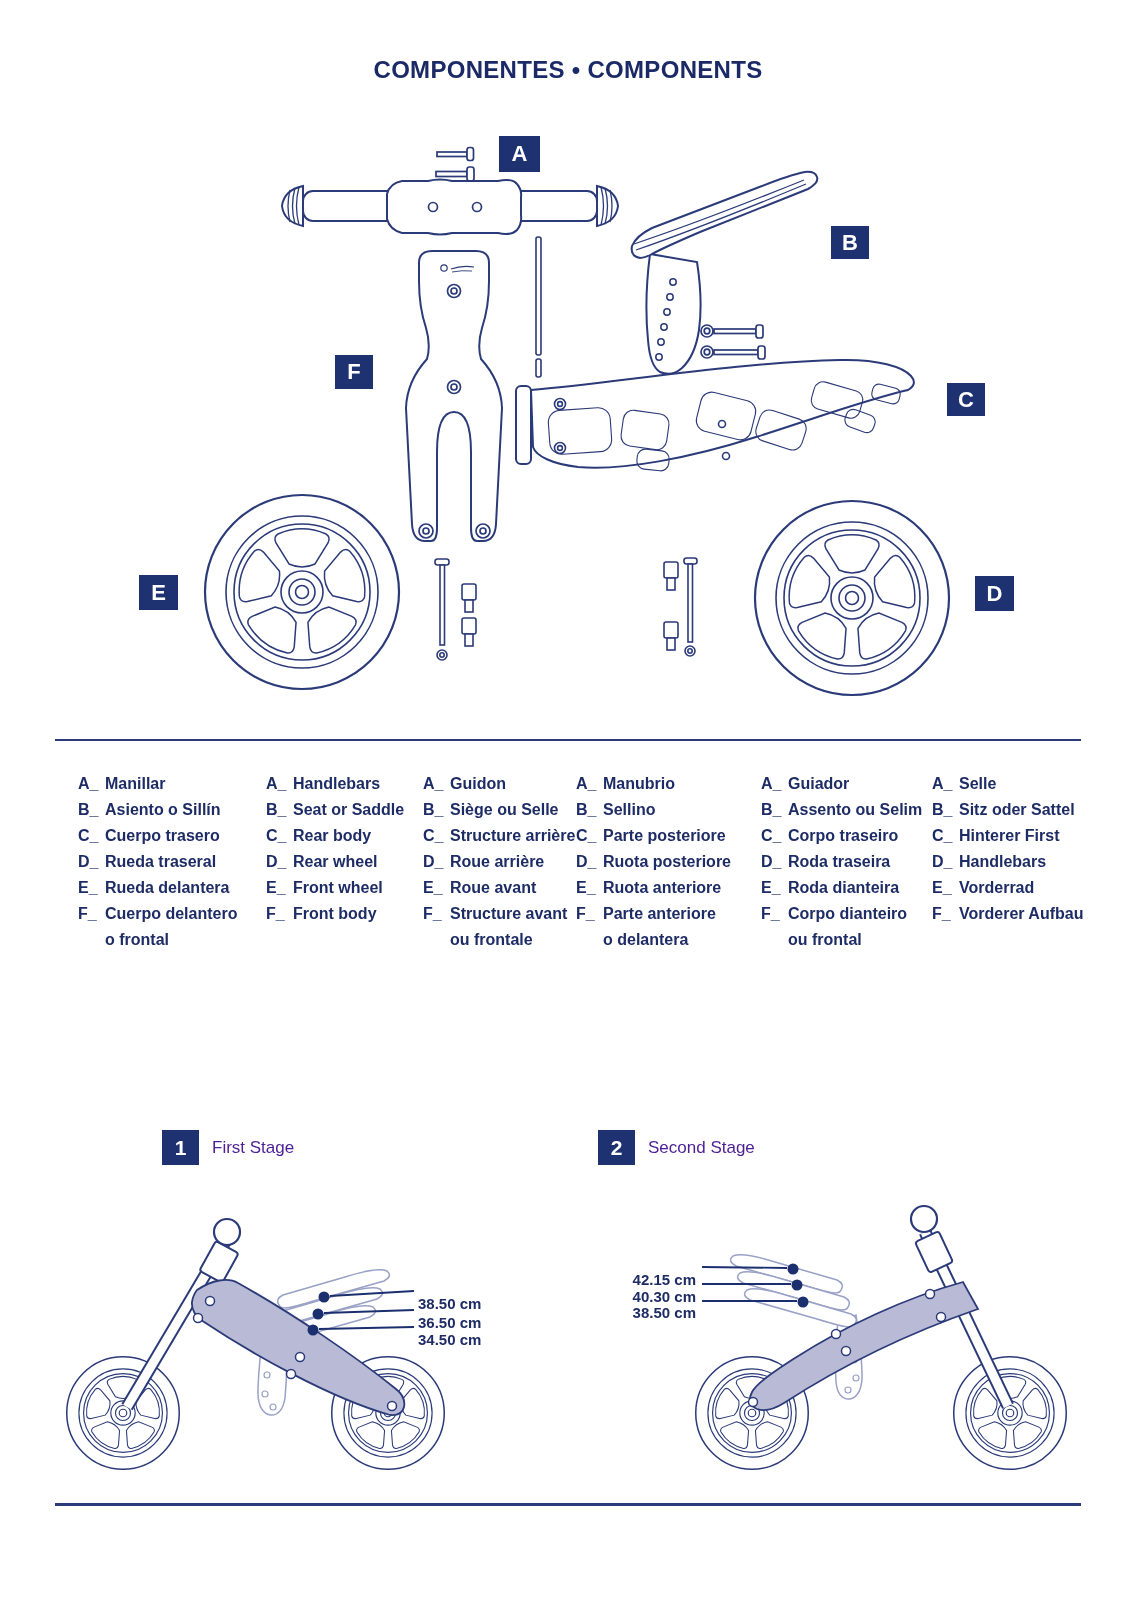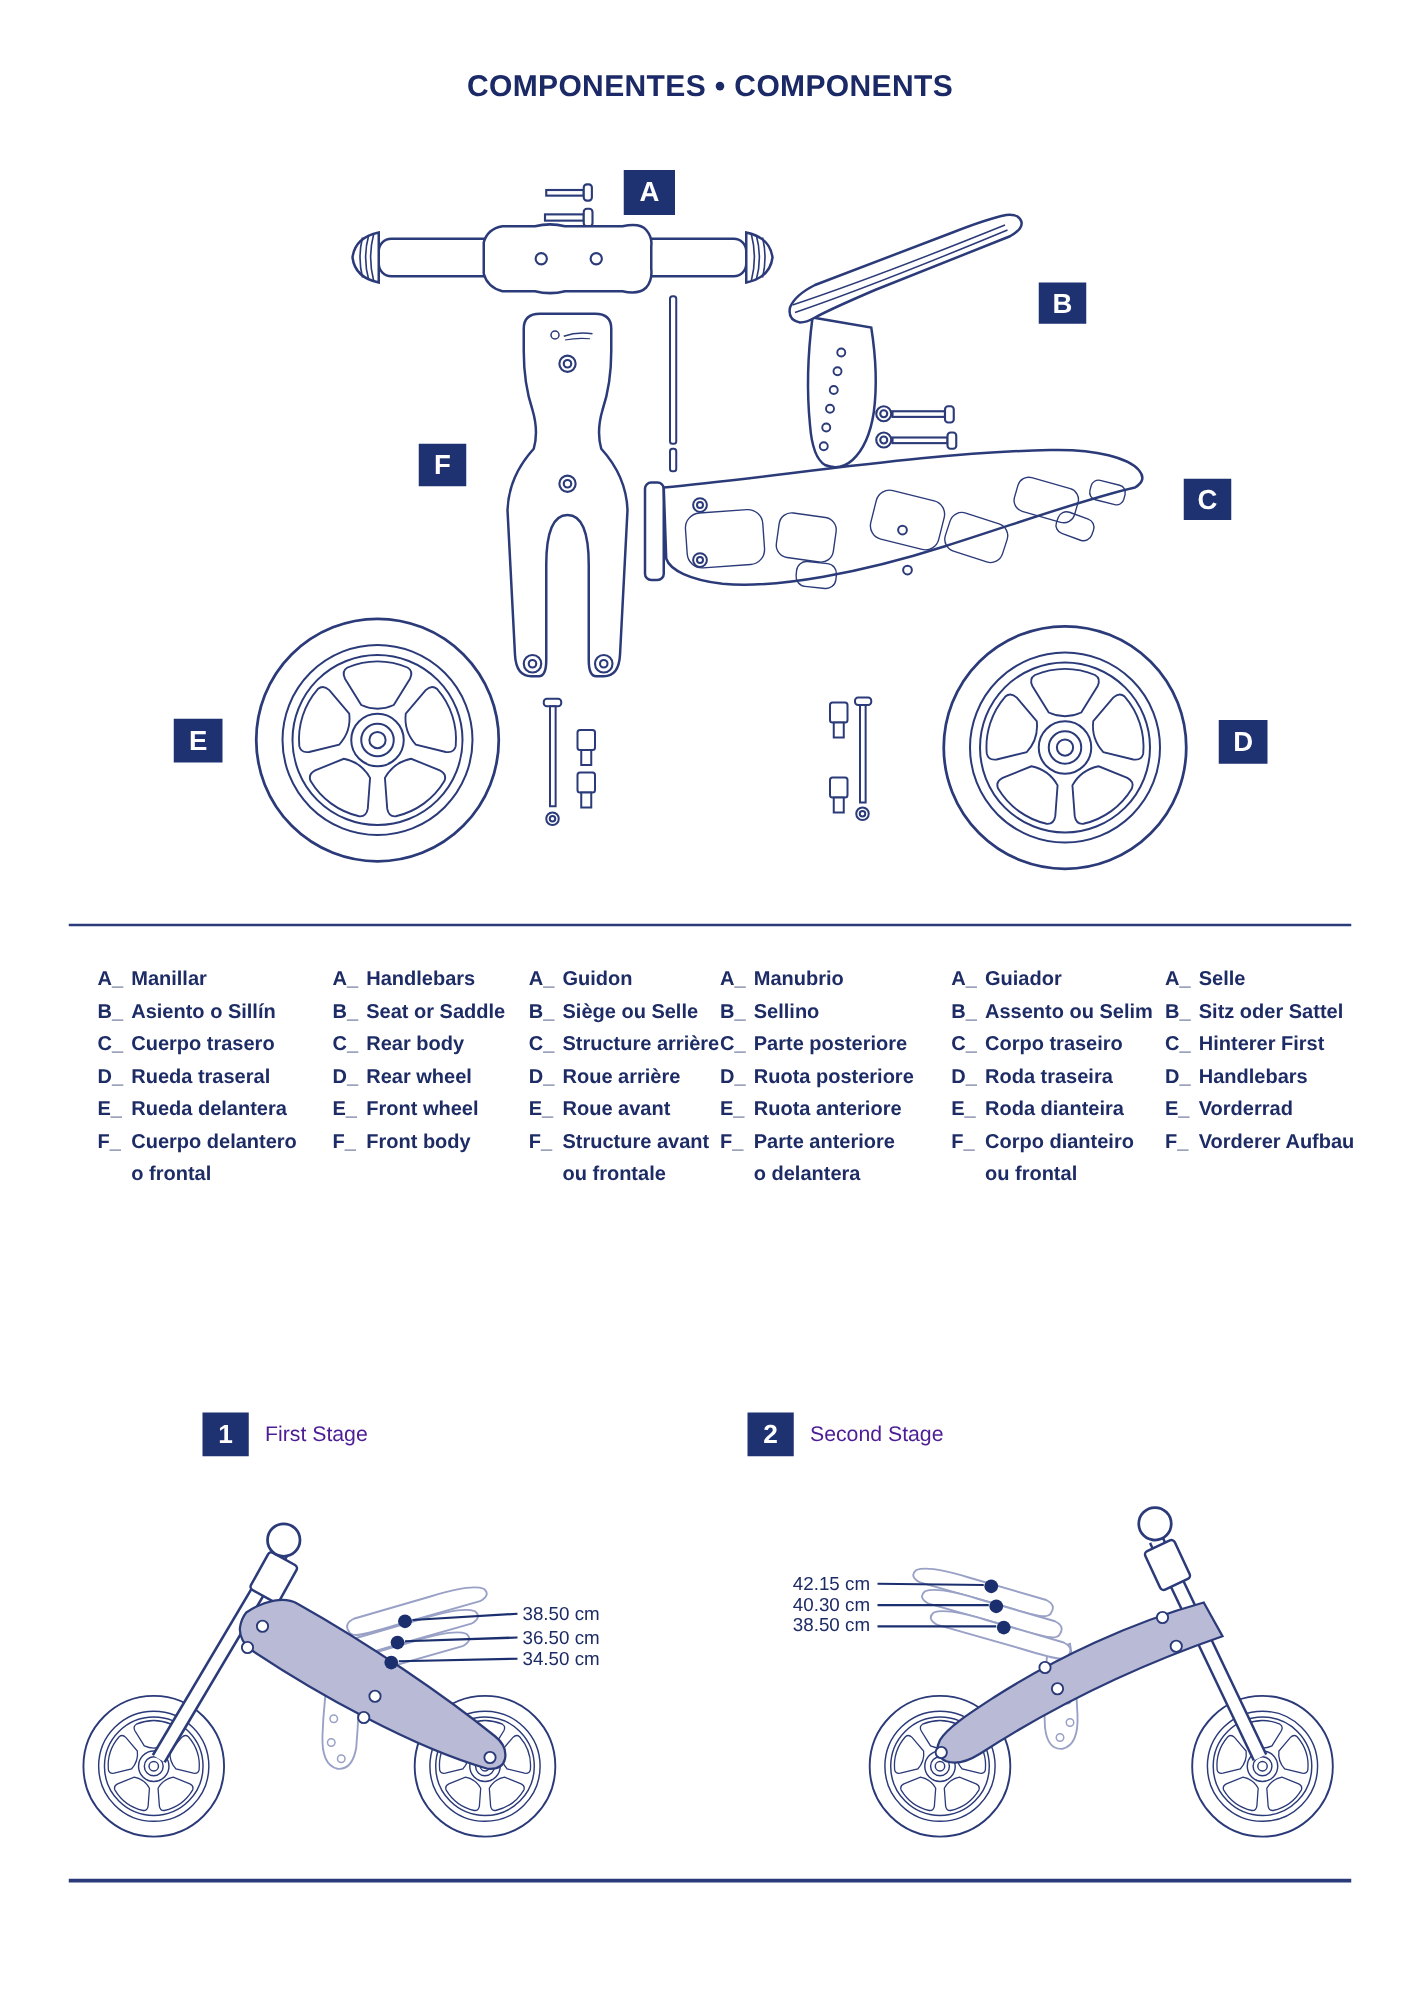--- a/index.html
+++ b/index.html
@@ -18,21 +18,21 @@
   .plist-col:nth-child(3){left:407px}
   .plist-col:nth-child(4){left:560px}
   .plist-col:nth-child(5){left:745px}
   .plist-col:nth-child(6){left:916px}
   .plist-row{font-size:16px;font-weight:bold;color:#1e2c66;line-height:26px;height:26px;}
   .pkey{display:inline-block;width:27px;}
   .cont{padding-left:27px;}
   .stage-num{position:absolute;width:37px;height:35px;background:#1e3272;color:#fff;font-weight:bold;
              font-size:21px;display:flex;align-items:center;justify-content:center;}
   .stage-title{position:absolute;font-size:17px;font-weight:400;color:#4c1d95;line-height:35px;height:35px;}
-  .meas{position:absolute;font-size:15px;font-weight:normal;color:#1e2c66;height:18px;line-height:18px;}
+  .meas{position:absolute;font-size:15px;font-weight:bold;color:#1e2c66;height:18px;line-height:18px;margin-top:12px;}
   .meas.right{text-align:right;width:96px;}
   svg{display:block;}
 </style>
 </head>
 <body>
 
 <div class="page">
 
   <div class="title">COMPONENTES • COMPONENTS</div>
 

